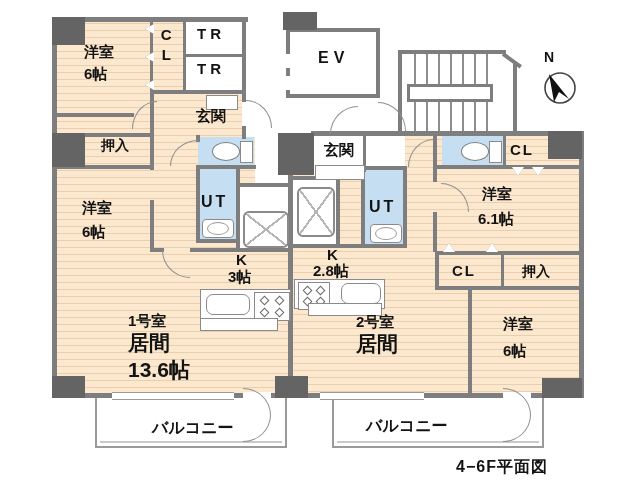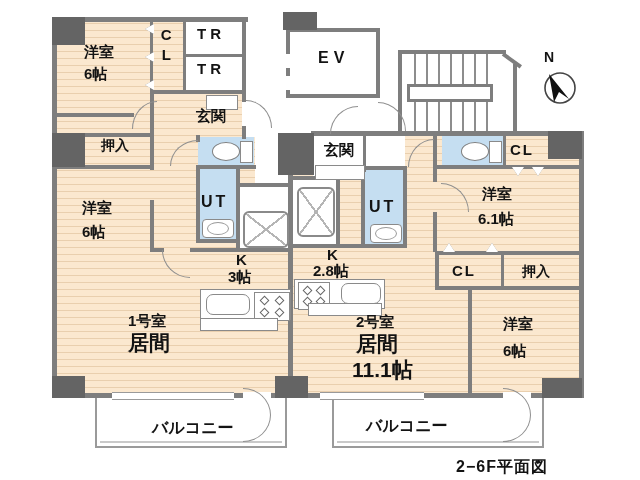--- a/index.html
+++ b/index.html
@@ -224,32 +224,32 @@
   <div class="lbl f15 ls4" style="left:197px;top:61px">TR</div>
   <div class="lbl f15" style="left:196px;top:108px">玄関</div>
   <div class="lbl f14" style="left:101px;top:138px">押入</div>
   <div class="lbl f19" style="left:82px;top:200px">洋室</div>
   <div class="lbl f19" style="left:82px;top:224px">6帖</div>
   <div class="lbl f16 ls3" style="left:201px;top:194px">UT</div>
   <div class="lbl f15" style="left:236px;top:252px">K</div>
   <div class="lbl f15" style="left:228px;top:269px">3帖</div>
   <div class="lbl f15" style="left:128px;top:313px">1号室</div>
   <div class="lbl f21" style="left:128px;top:332px">居間</div>
+  <div class="lbl f21" style="left:128px;top:359px">13.6帖</div>
   <div class="lbl f16" style="left:152px;top:420px">バルコニー</div>
 
   <div class="lbl f16 ls5" style="left:318px;top:50px">EV</div>
-  <div class="lbl f16 ls1" style="left:456px;top:459px">2−6F平面図</div>
+  <div class="lbl f16 ls1" style="left:456px;top:459px">4−6F平面図</div>
 
   <div class="lbl f15" style="left:324px;top:142px">玄関</div>
   <div class="lbl f16 ls3" style="left:369px;top:199px">UT</div>
   <div class="lbl f15" style="left:327px;top:247px">K</div>
   <div class="lbl f15" style="left:313px;top:263px">2.8帖</div>
   <div class="lbl f15" style="left:356px;top:314px">2号室</div>
   <div class="lbl f21" style="left:356px;top:333px">居間</div>
-  <div class="lbl f21" style="left:352px;top:359px">11.1帖</div>
   <div class="lbl f15 ls2" style="left:510px;top:142px">CL</div>
   <div class="lbl f19" style="left:482px;top:186px">洋室</div>
   <div class="lbl f19" style="left:478px;top:211px">6.1帖</div>
   <div class="lbl f15 ls2" style="left:452px;top:263px">CL</div>
   <div class="lbl f14" style="left:522px;top:264px">押入</div>
   <div class="lbl f19" style="left:503px;top:316px">洋室</div>
   <div class="lbl f19" style="left:503px;top:343px">6帖</div>
   <div class="lbl f16" style="left:366px;top:418px">バルコニー</div>
 
 </div>

